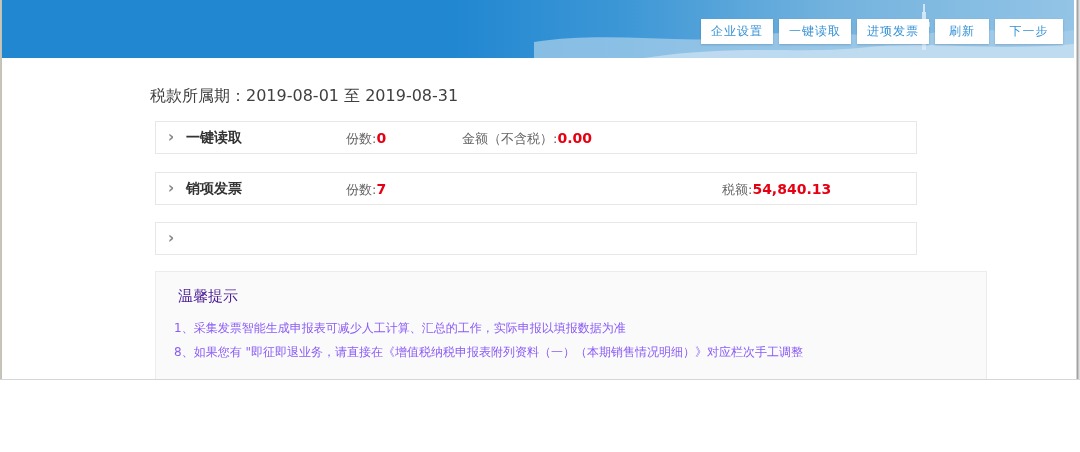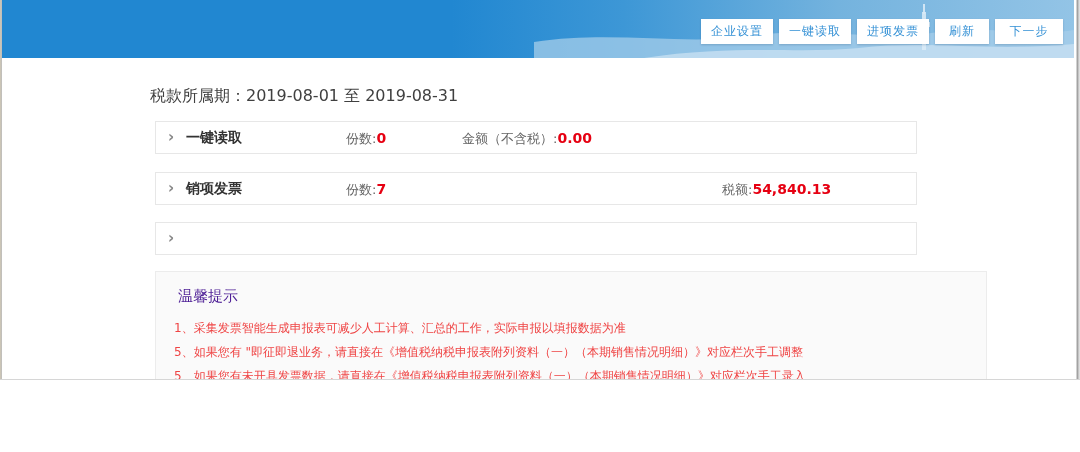--- a/index.html
+++ b/index.html
@@ -58,21 +58,21 @@
   .f-count  { left:172px; }
   .f-amount { left:288px; }
   .f-tax    { left:548px; }
   
   .tips {
     position:absolute; left:153px; top:213px; width:832px; height:164px;
     background:#fafafa; border:1px solid #ececec;
   }
   .tips-title { margin:15px 0 0 22px; font-size:15px; color:#4c1d95; }
   .tips-list { margin:10px 0 0 18px; }
-  .tip-line { font-size:12px; color:#ef4444; line-height:24px; white-space:nowrap; }
+  .tip-line { font-size:12px; color:#8b5cf6; line-height:24px; white-space:nowrap; }
 </style>
 </head>
 <body>
 
 <div id="screen">
   <div class="frame-left"></div>
   <div class="frame-right"></div>
 
   <div class="header">
     <svg class="header-art" viewBox="0 0 540 58" preserveAspectRatio="none">
@@ -119,18 +119,17 @@
     </div>
 
     <div class="inv-row row-2">
       <span class="chev">›</span>
     </div>
 
     <div class="tips">
       <div class="tips-title">温馨提示</div>
       <div class="tips-list">
         <div class="tip-line">1、采集发票智能生成申报表可减少人工计算、汇总的工作，实际申报以填报数据为准</div>
-        <div class="tip-line">5、如果您有 "即征即退业务，请直接在《增值税纳税申报表附列资料（一）（本期销售情况明细）》对应栏次手工调整</div>
-        <div class="tip-line">5、如果您有未开具发票数据，请直接在《增值税纳税申报表附列资料（一）（本期销售情况明细）》对应栏次手工录入</div>
+        <div class="tip-line">8、如果您有 "即征即退业务，请直接在《增值税纳税申报表附列资料（一）（本期销售情况明细）》对应栏次手工调整</div>
       </div>
     </div>
   </div>
 </div>
 
 </body></html>

